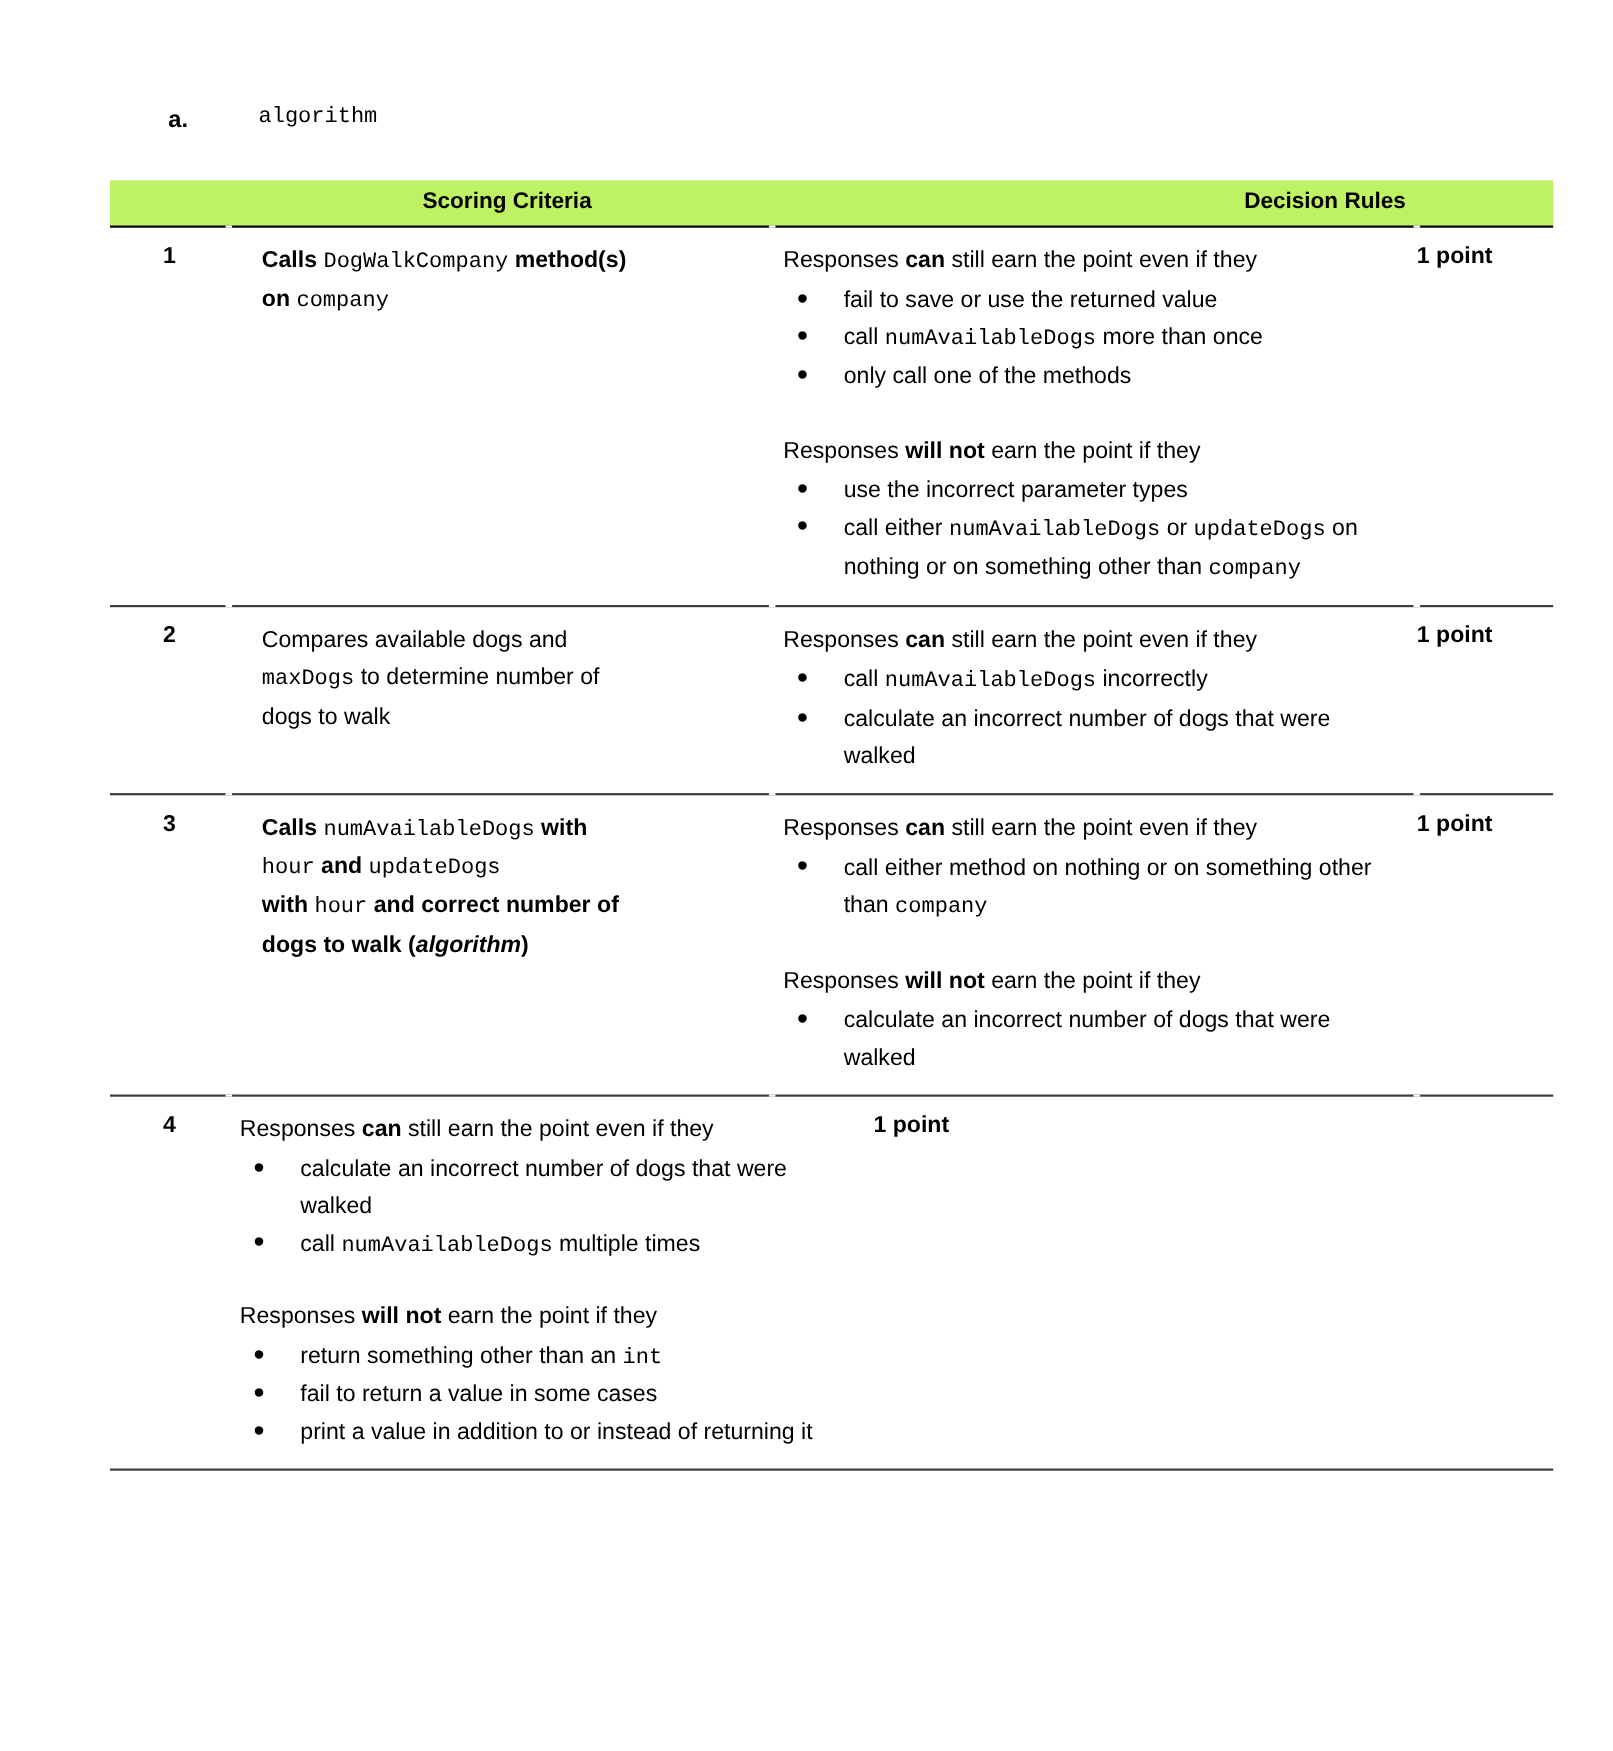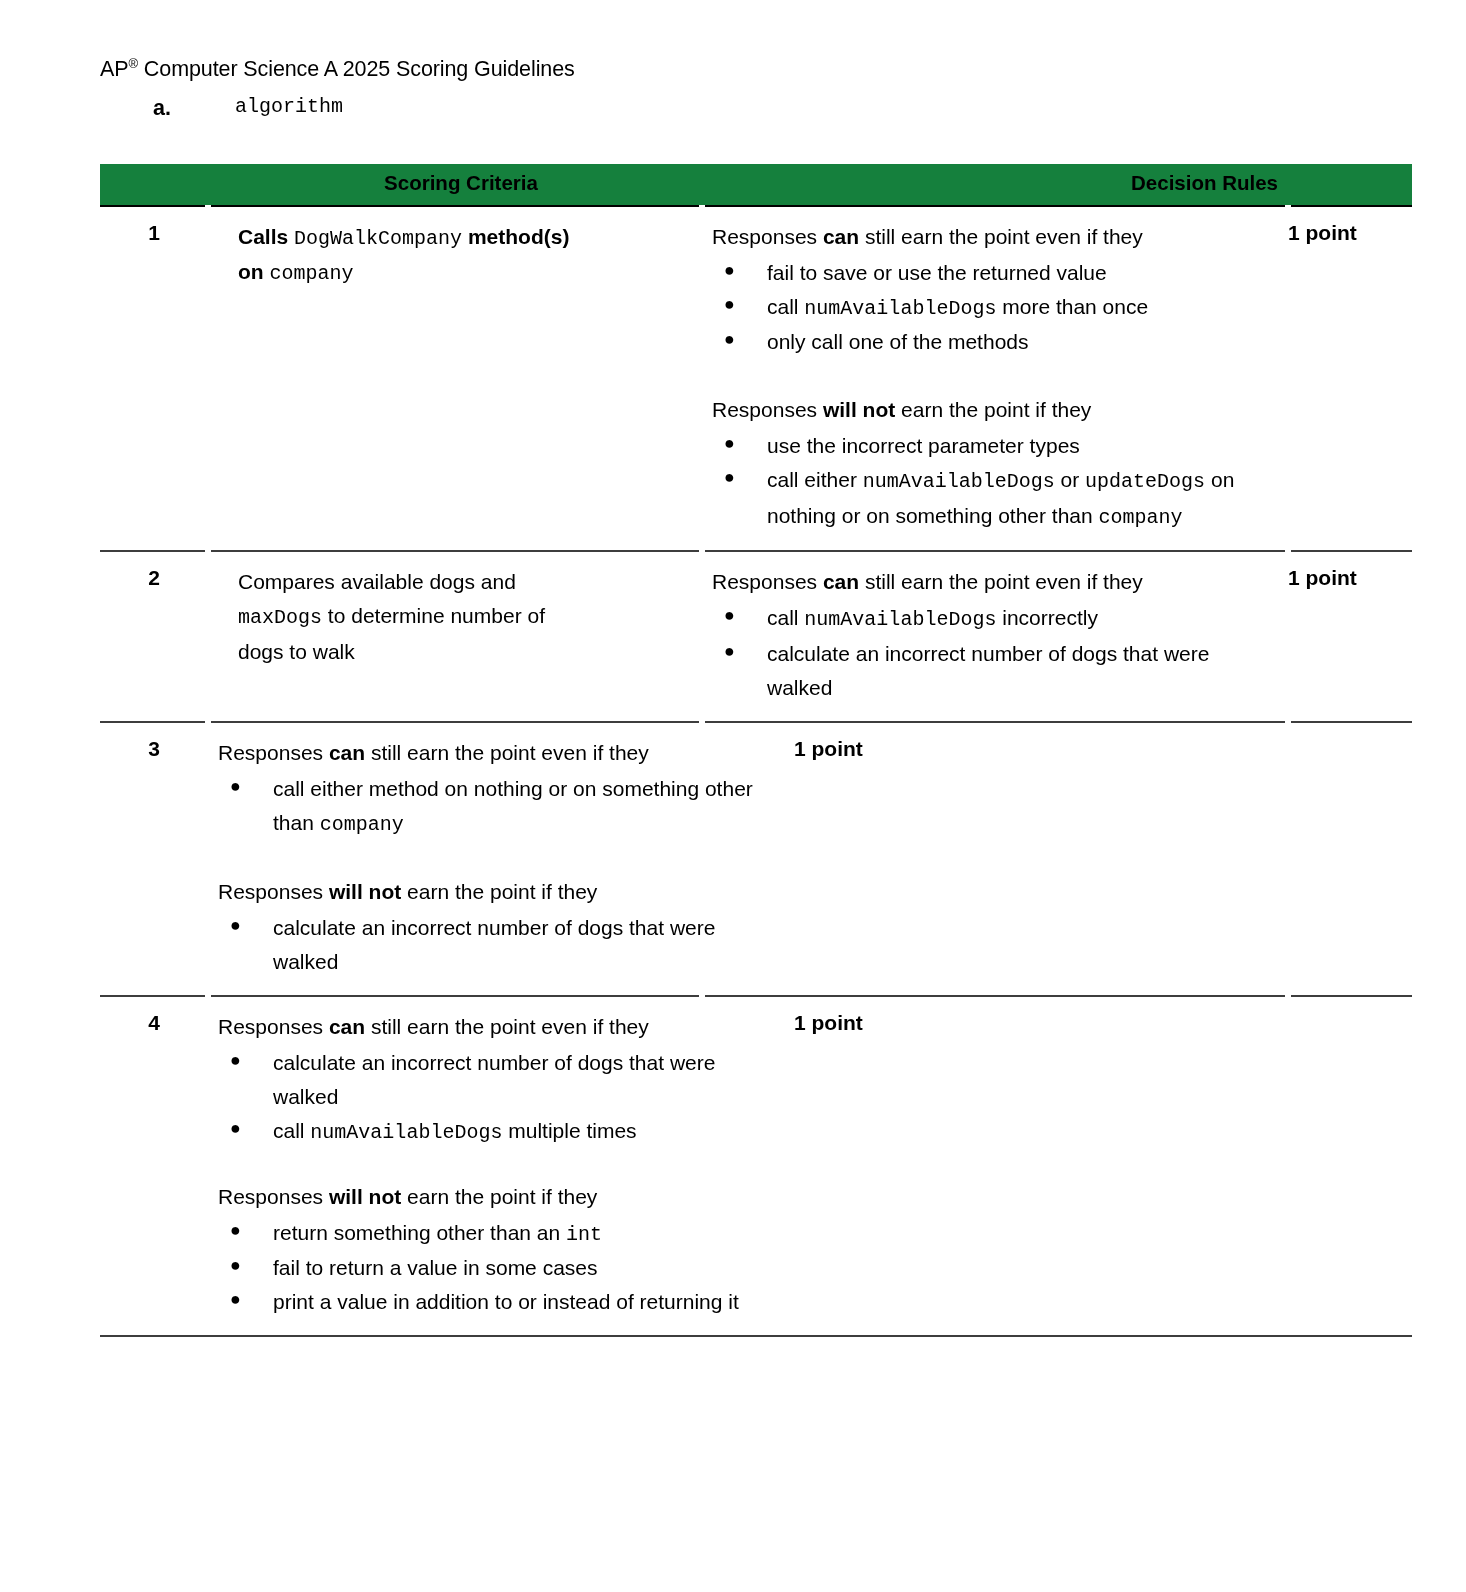--- a/index.html
+++ b/index.html
@@ -58,21 +58,21 @@
 
   
   .table {
     position: absolute;
     left: 100px;
     top: 164px;
     width: 1312px;
   }
   .thead {
     display: flex;
-    background: #15803d;
+    background: #bef264;
     height: 41px;
     align-items: center;
   }
   .thead .c-num { width: 108px; }
   .thead .c-crit {
     width: 494px;
     text-align: center;
     font-weight: bold;
     font-size: 20.5px;
   }
@@ -174,23 +174,20 @@
   .gap { height: 34px; }
   .gap-sm { height: 30px; }
   em { font-style: italic; }
   b { font-weight: bold; }
 </style>
 </head>
 <body>
 
 <div class="page">
 
-  <div class="doc-header">
-    <span>AP</span><sup>®</sup><span> Computer Science A 2025 Scoring Guidelines</span>
-  </div>
 
   <div class="part-line">
     <span class="part-letter">a.</span>
     <span class="part-name mono">algorithm</span>
   </div>
 
   <div class="table">
 
     <div class="thead">
       <div class="c-num"></div>
@@ -237,20 +234,26 @@
           <li><span class="bullet">●</span>call <code class="mono">numAvailableDogs</code> incorrectly</li>
           <li><span class="bullet">●</span>calculate an incorrect number of dogs that were walked</li>
         </ul>
       </div>
       <div class="c-pts">1 point</div>
     </div>
 
     <div class="row">
       <span class="notch3"></span>
       <div class="c-num">3</div>
+      <div class="c-crit">
+        <b>Calls</b> <code class="mono">numAvailableDogs</code> <b>with</b><br>
+        <code class="mono">hour</code> <b>and</b> <code class="mono">updateDogs</code><br>
+        <b>with</b> <code class="mono">hour</code> <b>and correct number of</b><br>
+        <b>dogs to walk (<em>algorithm</em>)</b>
+      </div>
       <div class="c-rules">
         <p class="lead">Responses <b>can</b> still earn the point even if they</p>
         <ul class="bulletlist">
           <li><span class="bullet">●</span>call either method on nothing or on something other than <code class="mono">company</code></li>
         </ul>
         <div class="gap"></div>
         <p class="lead">Responses <b>will not</b> earn the point if they</p>
         <ul class="bulletlist">
           <li><span class="bullet">●</span>calculate an incorrect number of dogs that were walked</li>
         </ul>

